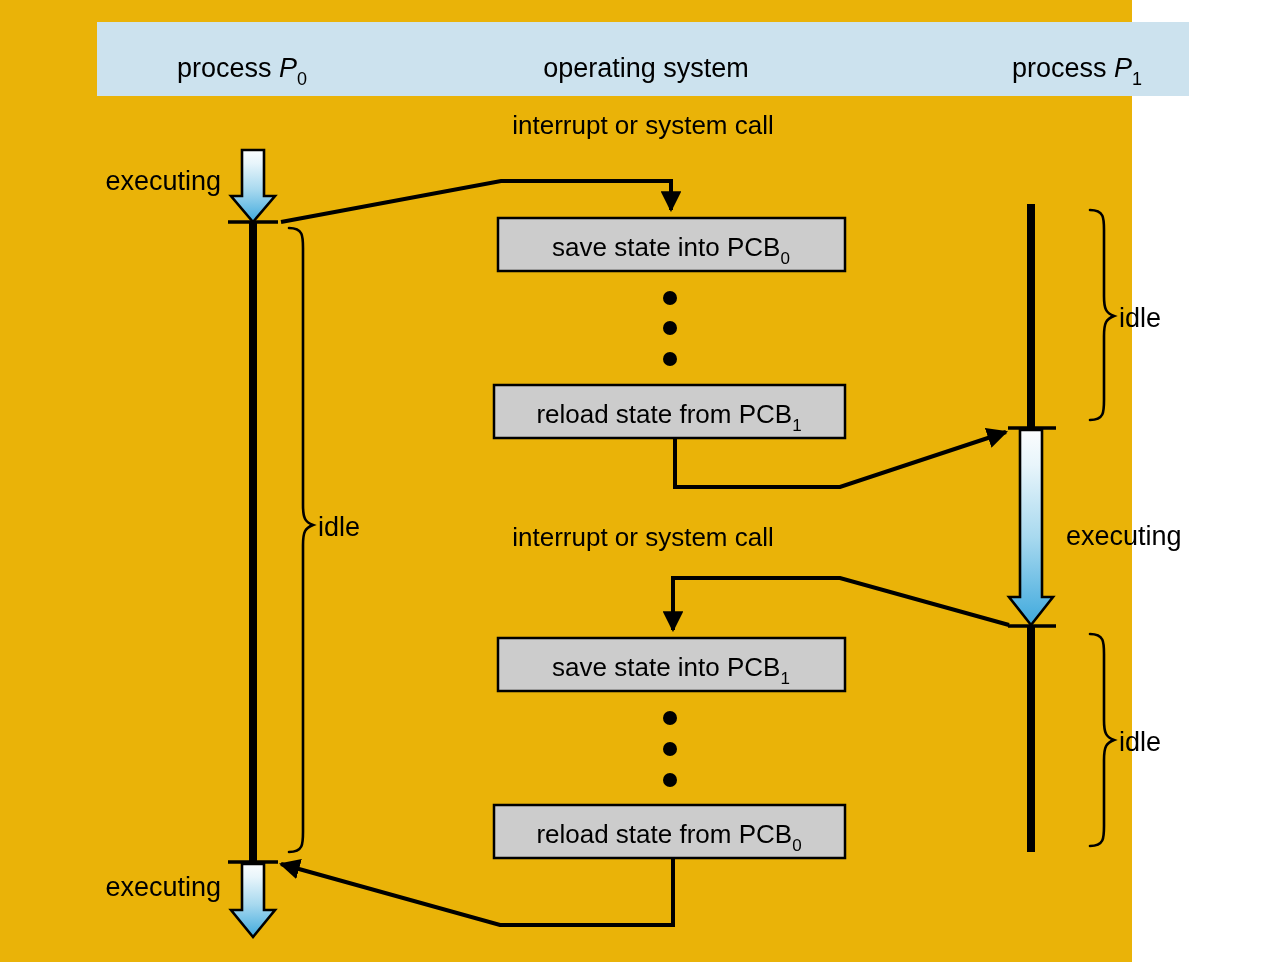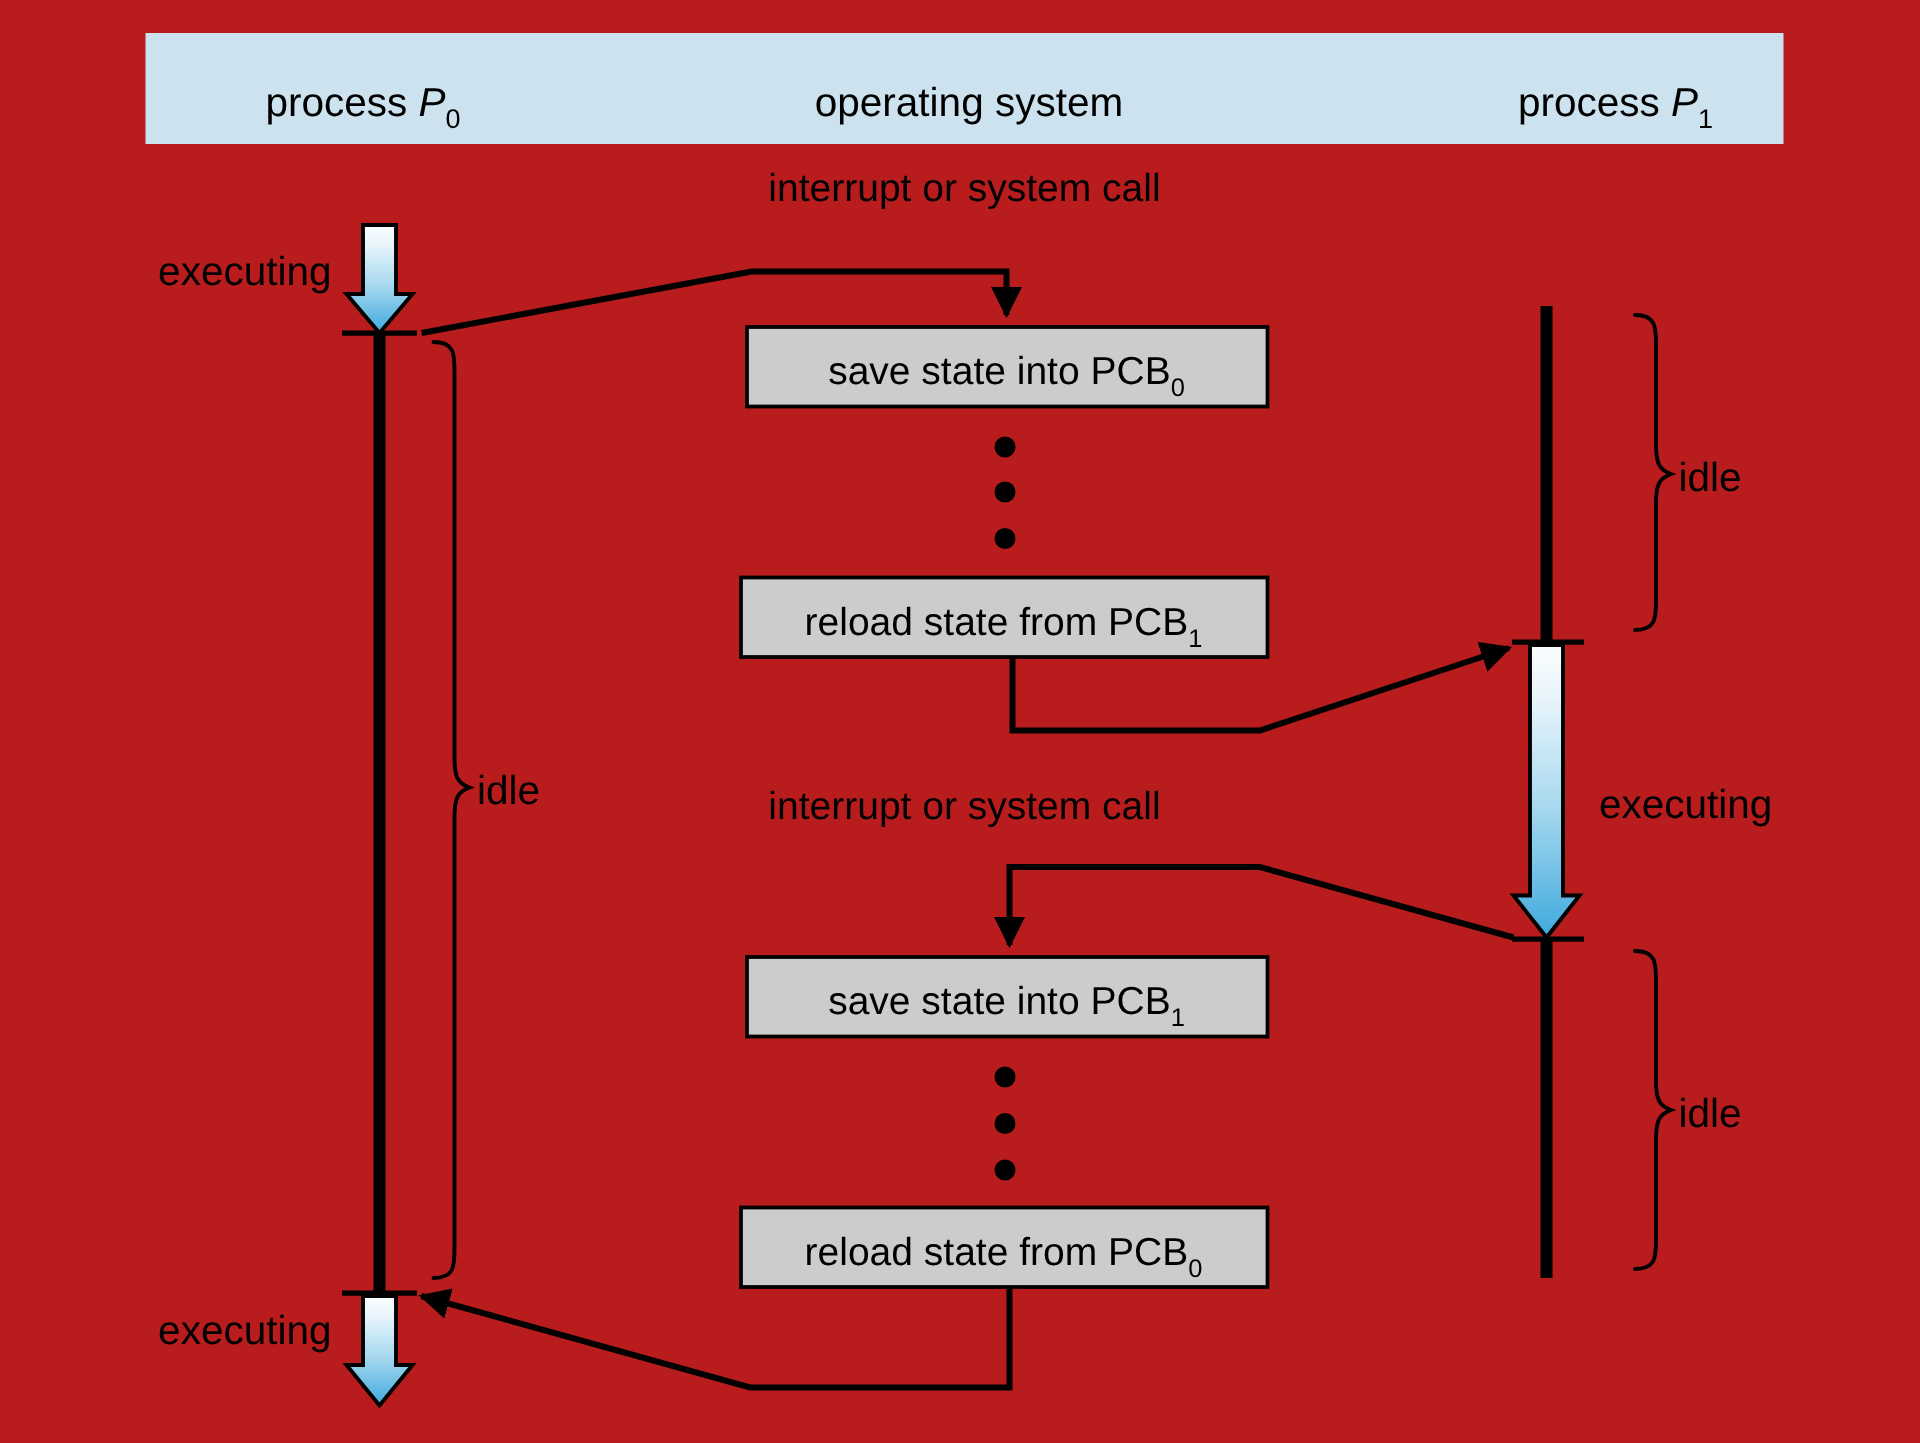--- a/index.html
+++ b/index.html
@@ -8,23 +8,23 @@
     background: #ffffff;
   }
   body {
     width: 1280px;
     height: 962px;
     font-family: "Liberation Sans", sans-serif;
     overflow: hidden;
   }
   #stage {
     position: relative;
-    width: 1280px;
+    width: 1132px;
     height: 962px;
-    background: #b91c1c;
+    background: #eab308;
   }
   #diagram-svg {
     position: absolute;
     left: 0;
     top: 0;
     width: 1280px;
     height: 962px;
   }
   .hdr-label {
     font-size: 27px;

